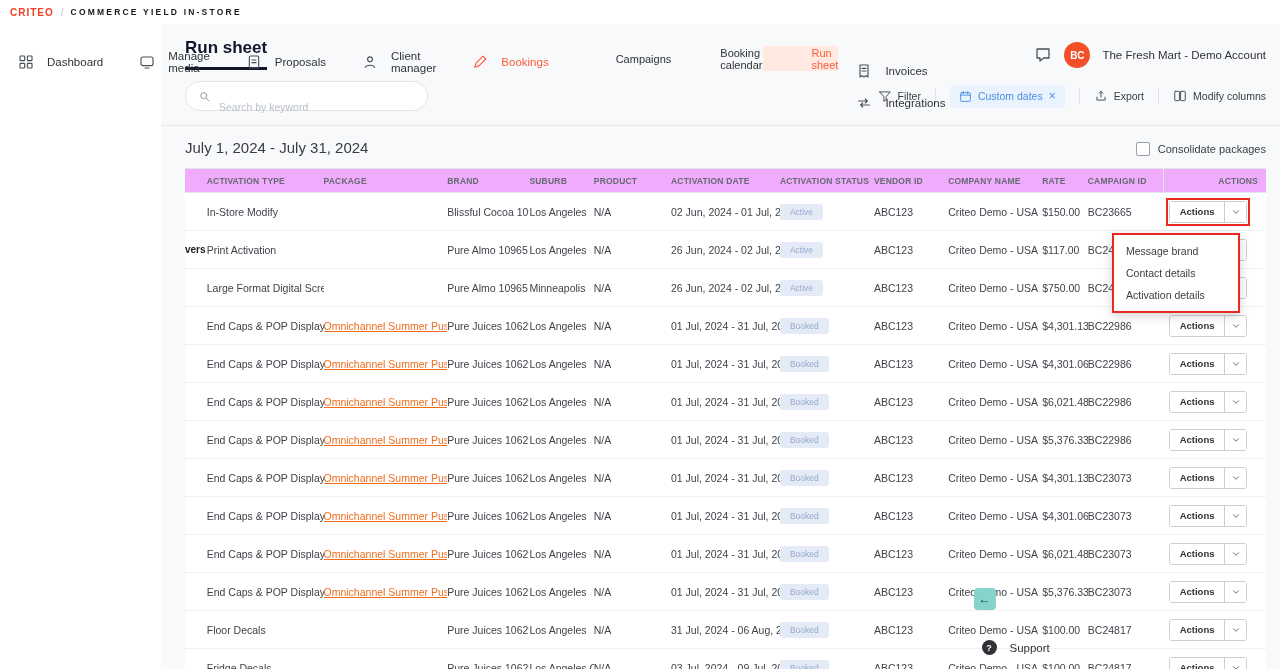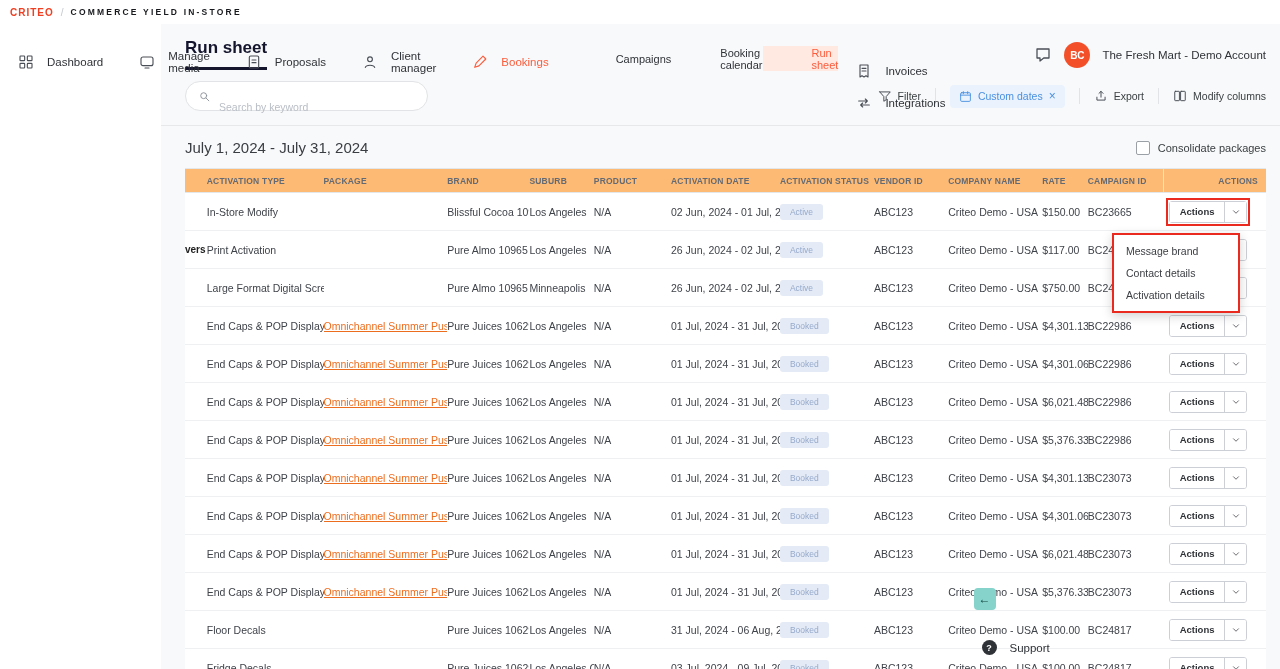--- a/index.html
+++ b/index.html
@@ -44,28 +44,28 @@
   .toolbar-right { margin-left:auto; display:flex; align-items:center; gap:14px; }
   .tool-item { display:flex; align-items:center; gap:6px; font-size:10.5px; color:#3c4043; cursor:pointer; }
   .tool-item .icn { width:14px; height:14px; color:#4a4f57; }
   .tool-sep { width:1px; height:16px; background:#e1e3e6; }
   .chip-dates { display:flex; align-items:center; gap:6px; background:#eaf2fd; border-radius:4px; padding:5px 9px; font-size:10.5px; color:#4a90e2; cursor:pointer; }
   .chip-dates .icn { width:13px; height:13px; color:#4a90e2; }
   .chip-close { font-size:12px; line-height:1; color:#4a90e2; cursor:pointer; }
 
   .main-divider { border:none; border-top:1px solid #e7e8ea; }
 
-  .content-head { display:flex; align-items:center; padding:13px 14px 10px 24px;gap:35px; }
+  .content-head { display:flex; align-items:flex-end; padding:13px 14px 10px 24px;gap:35px; }
   .date-range { font-size:15px; color:#3a3d42; }
   .consolidate { margin-left:auto; display:flex; align-items:center; gap:8px; font-size:11px; color:#3c4043; }
   .checkbox { width:14px; height:14px; border:1.5px solid #9aa0a6; border-radius:2px; background:#fff; cursor:pointer; }
 
   
   .table-wrap { position:relative; margin:2px 14px 0 24px; background:#fff; }
-  .thead { display:flex; align-items:center; height:25px; background:#fdba74; border-top:1px solid #e4e7ea; border-bottom:1px solid #e4e7ea; }
+  .thead { display:flex; align-items:center; height:25px; background:#f0abfc; border-top:1px solid #e4e7ea; border-bottom:1px solid #e4e7ea; }
   .th { font-size:8.5px; font-weight:700; color:#646a73; letter-spacing:.2px; padding-right:8px; white-space:nowrap; overflow:hidden; }
   .tr { display:flex; align-items:center; height:38px; border-bottom:1px solid #eef0f2; background:#fff; }
   .td { font-size:10.5px; color:#3f434a; padding-right:8px; white-space:nowrap; overflow:hidden; }
 
   .c-side{width:22px; padding-right:0; font-weight:700; font-size:10px; color:#222;}
   .c-type{width:118px;}
   .c-pkg{width:125px;}
   .c-brand{width:83px;}
   .c-suburb{width:65px;}
   .c-product{width:78px;}

